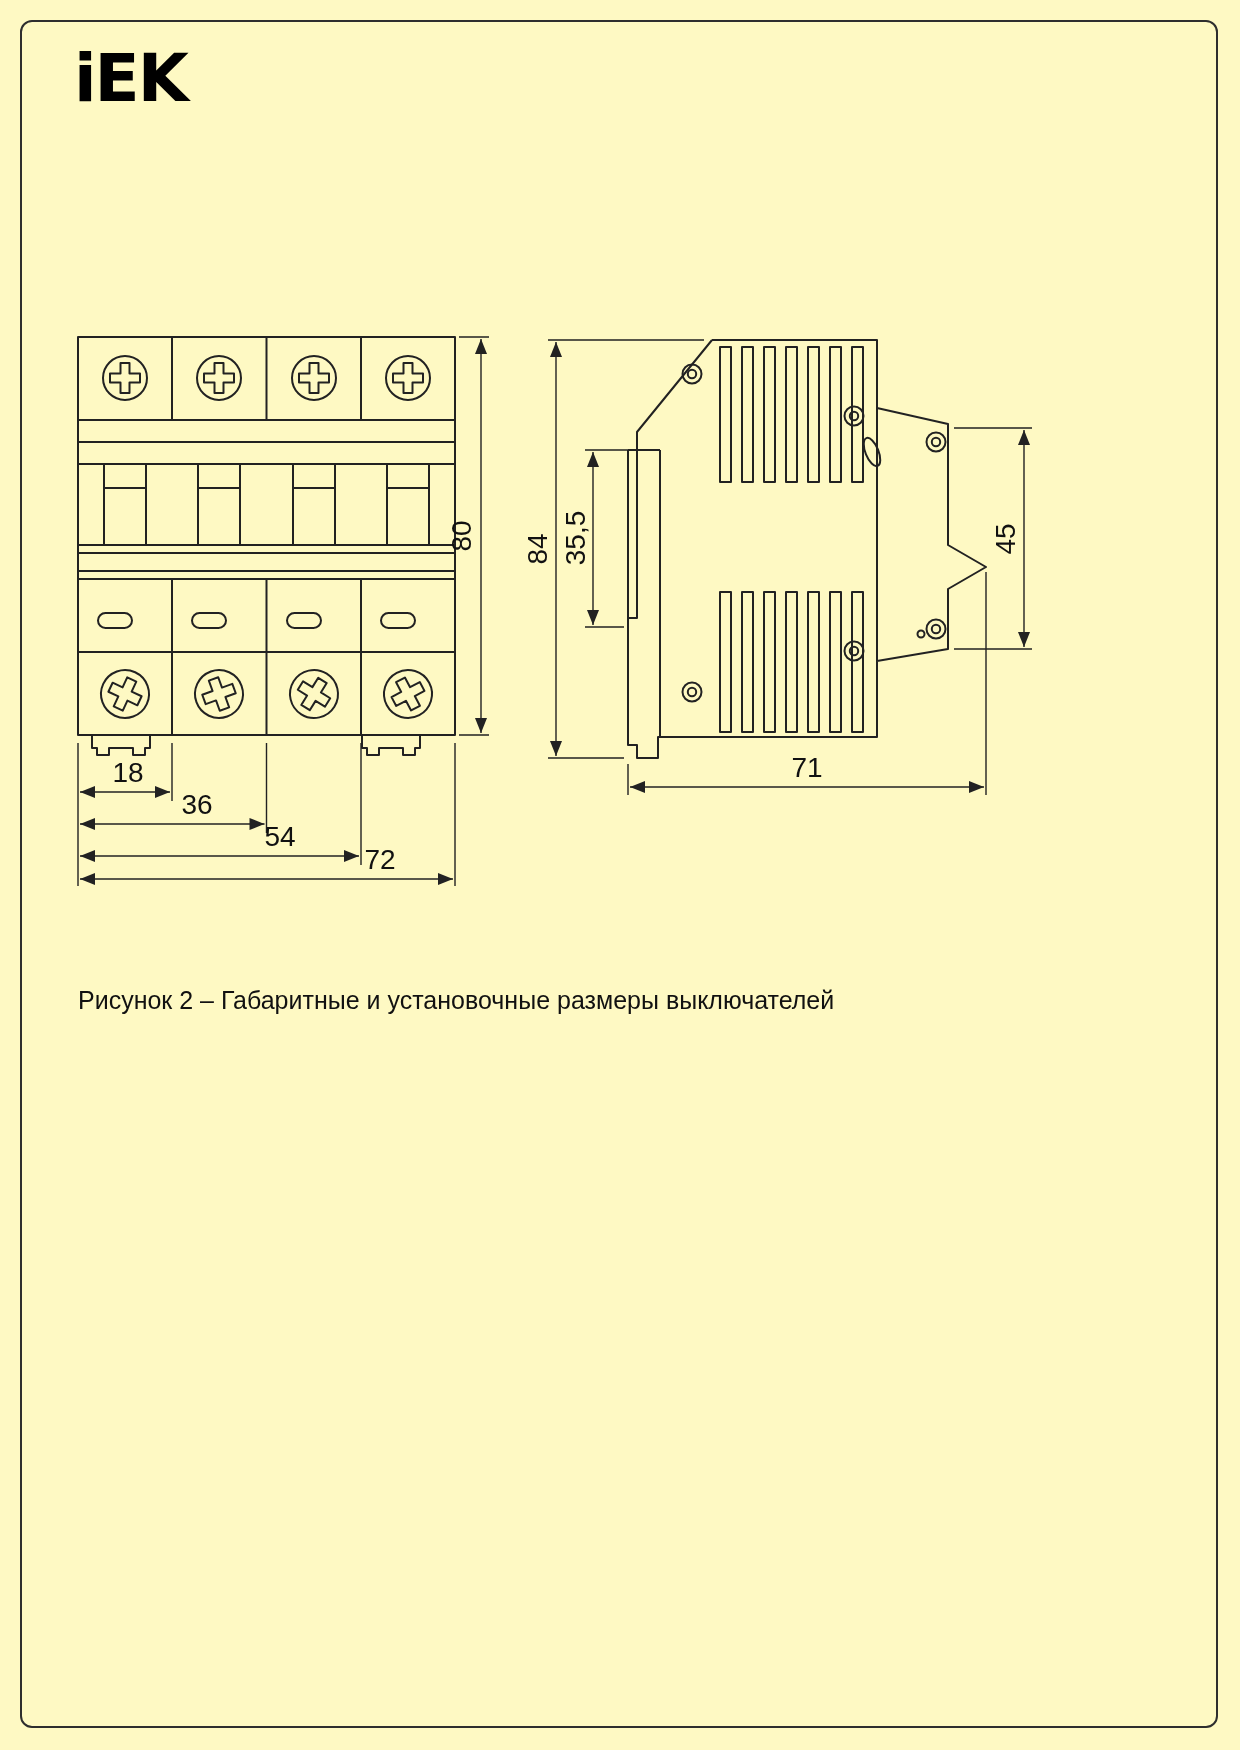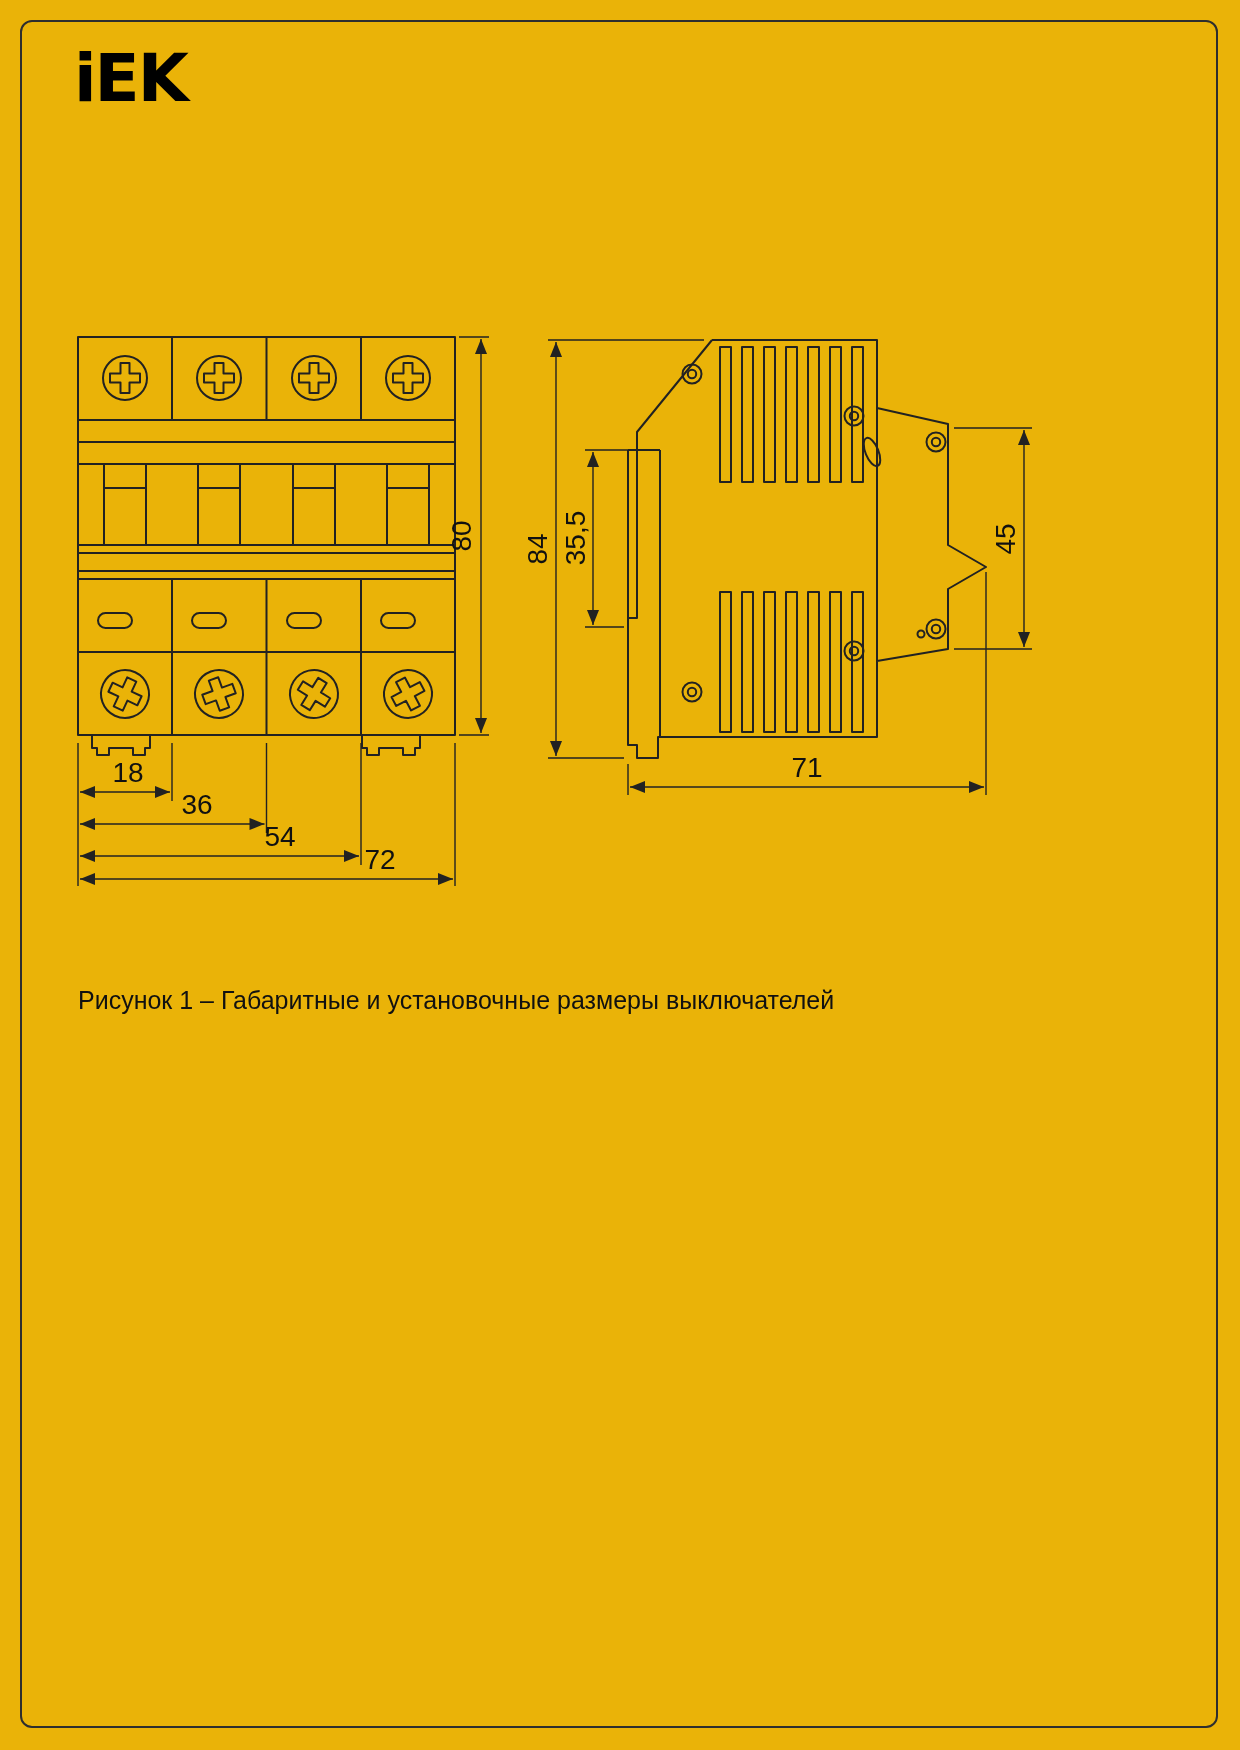--- a/index.html
+++ b/index.html
@@ -1,16 +1,16 @@
 <!DOCTYPE html>
 <html><head>
 <meta charset="utf-8">
 <style>
   html,body{margin:0;padding:0;background:#ffffff;}
-  .page{position:relative;width:1240px;height:1750px;background:#eab308;
+  .page{position:relative;width:1240px;height:1750px;background:#fef9c3;
         font-family:"Liberation Sans",sans-serif;overflow:hidden;}
   .frame{position:absolute;left:20px;top:20px;width:1198px;height:1708px;
          border:2px solid #2e2e2e;border-radius:12px;box-sizing:border-box;}
   .logo{position:absolute;left:74px;top:40px;font-weight:900;font-size:66px;
         letter-spacing:-2px;color:#000;font-family:"DejaVu Sans",sans-serif;}
   .caption{position:absolute;left:78px;top:986px;font-size:25px;color:#111;margin:0;}
   svg.drawing{position:absolute;left:0;top:0;}
   .ln{fill:none;stroke:#222;stroke-width:2;stroke-linejoin:round;}
   .dim{fill:none;stroke:#222;stroke-width:1.4;}
   .dimtext{font-family:"Liberation Sans",sans-serif;font-size:28px;fill:#111;}
@@ -156,15 +156,15 @@
       <line class="dim" x1="593" y1="452" x2="593" y2="625" marker-start="url(#arr)" marker-end="url(#arr)"></line>
       <line class="dim" x1="1024" y1="430" x2="1024" y2="647" marker-start="url(#arr)" marker-end="url(#arr)"></line>
       <line class="dim" x1="630" y1="787" x2="984" y2="787" marker-start="url(#arr)" marker-end="url(#arr)"></line>
       <text class="dimtext" text-anchor="middle" x="547" y="549" transform="rotate(-90 547 549)">84</text>
       <text class="dimtext" text-anchor="middle" x="585" y="538" transform="rotate(-90 585 538)">35,5</text>
       <text class="dimtext" text-anchor="middle" x="1015" y="539" transform="rotate(-90 1015 539)">45</text>
       <text class="dimtext" text-anchor="middle" x="807" y="777">71</text>
     </g>
   </svg>
 
-  <p class="caption">Рисунок 1 – Габаритные и установочные размеры выключателей</p>
+  <p class="caption">Рисунок 2 – Габаритные и установочные размеры выключателей</p>
 
 </div>
 
 </body></html>

